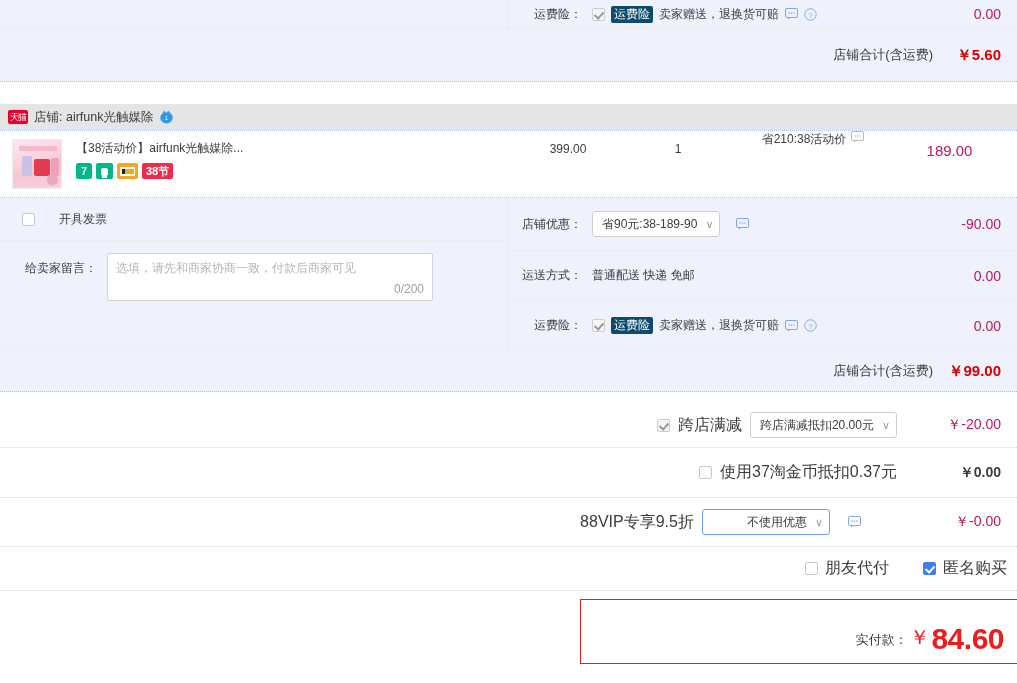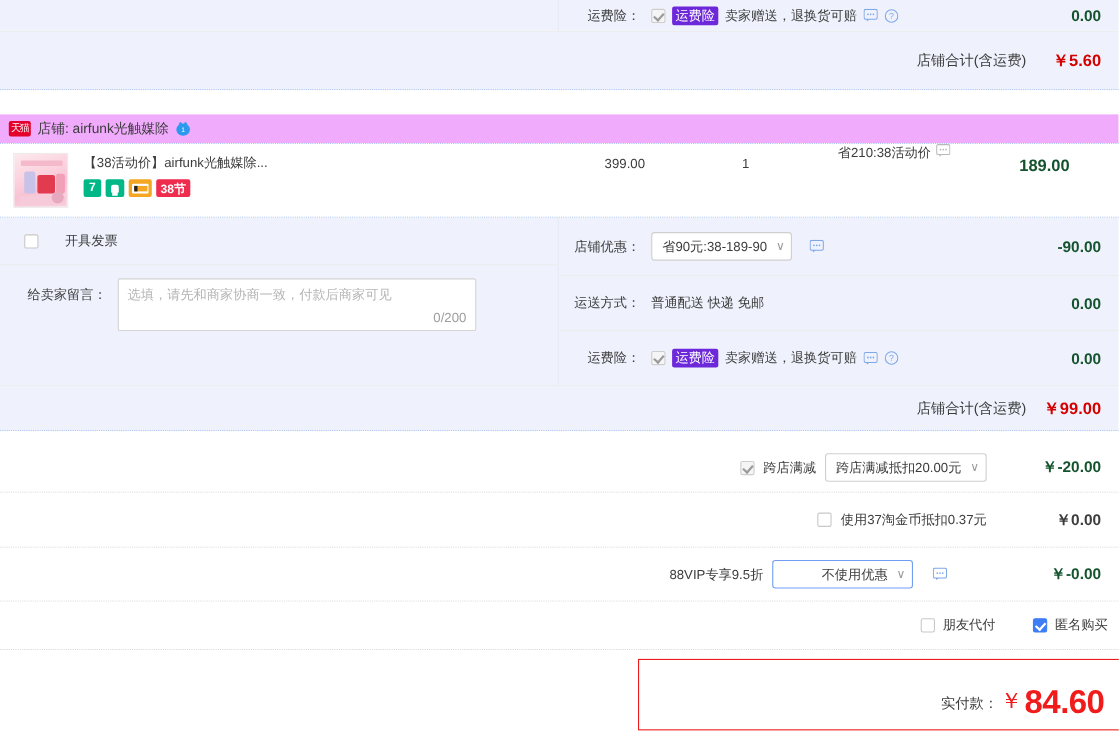--- a/index.html
+++ b/index.html
@@ -14,21 +14,21 @@
   }
   .page { position: relative; width: 1017px; height: 683px; }
 
   
   .blue-bg { background: #eff2fd; }
   .white-bg { background: #ffffff; }
   .dotted-blue { border-bottom: 1px dotted #a9c3ee; }
   .dotted-gray { border-bottom: 1px dotted #d9d9d9; }
   .solid-gray { border-bottom: 1px solid #ededed; }
   .right { text-align: right; }
-  .amount { color: #14532d; font-weight: bold; font-size: 14px; }
+  .amount { color: #be185d; font-weight: normal; font-size: 14px; }
   .amount-black { color: #3c3c3c; font-weight: bold; font-size: 14px; }
 
   
   .split { display: flex; align-items: stretch; }
   .split > .lft { width: 508px; border-right: 1px solid #e6eaf5; position: relative; }
   .split > .rgt { flex: 1 1 auto; position: relative; }
 
   
   .fee-row {
     display: flex; align-items: center;
@@ -55,21 +55,21 @@
   }
   .cb.checked-blue { background: #3d7df6; border-color: #3d7df6; }
   .cb.checked-blue::after {
     content: ""; position: absolute; left: 3px; top: 1px;
     width: 4px; height: 7px; border: solid #ffffff;
     border-width: 0 2px 2px 0; transform: rotate(42deg);
   }
 
   
   .pill-green {
-    display: inline-block; background: #6d28d9; color: #ffffff;
+    display: inline-block; background: #0c4a6e; color: #ffffff;
     font-size: 12px; line-height: 15px; padding: 1px 3px;
     border-radius: 2px; font-weight: normal;
   }
   .ins-text { color: #3c3c3c; font-size: 12px; }
 
   
   .ico { display: inline-block; vertical-align: middle; flex: 0 0 auto; }
   .chat-ico svg { display: block; }
   .q-ico svg { display: block; }
 
@@ -81,21 +81,21 @@
     white-space: nowrap;
   }
   .sel.blue-border { border-color: #6f9df3; padding-left: 44px; }
   .sel .chev {
     margin-left: 8px; color: #9a9a9a; font-size: 11px; line-height: 1;
   }
 
   
   .store-head {
     height: 26px; display: flex; align-items: center;
-    padding: 0 0 0 8px; gap: 6px; background: #f0abfc;
+    padding: 0 0 0 8px; gap: 6px; background: #e5e5e5;
   }
   .tmall-badge {
     background: #e4002b; color: #fff; font-size: 9px; line-height: 12px;
     padding: 1px 2px; border-radius: 2px; letter-spacing: -1px;
     font-family: "DejaVu Sans", sans-serif; flex: 0 0 auto;
   }
   .store-name { font-size: 12.5px; color: #3c3c3c; }
   .ww-ico { width: 15px; height: 15px; flex: 0 0 auto; }
 
   
@@ -155,21 +155,21 @@
     padding-right: 16px; gap: 8px;
   }
   .store-total-label { font-size: 13px; color: #3c3c3c; }
   .store-total-amt { color: #d40000; font-weight: bold; font-size: 15px; min-width: 60px; text-align: right;}
 
   
   .promo-row {
     display: flex; align-items: center; justify-content: flex-end;
     padding-right: 16px; gap: 8px; background: #ffffff;
   }
-  .promo-text { font-size: 12px; color: #3c3c3c; }
+  .promo-text { font-size: 16px; color: #3c3c3c; }
   .promo-amt { min-width: 96px; text-align: right; }
 
   
   .total-box-wrap { position: relative; height: 63px; }
   .total-box {
     position: absolute; left: 580px; right: -2px; top: 8px; bottom: -10px;
     border: 1px solid #f01c1c; background: #ffffff;
   }
   .total-inner {
     position: absolute; right: 14px; bottom: 9px;

